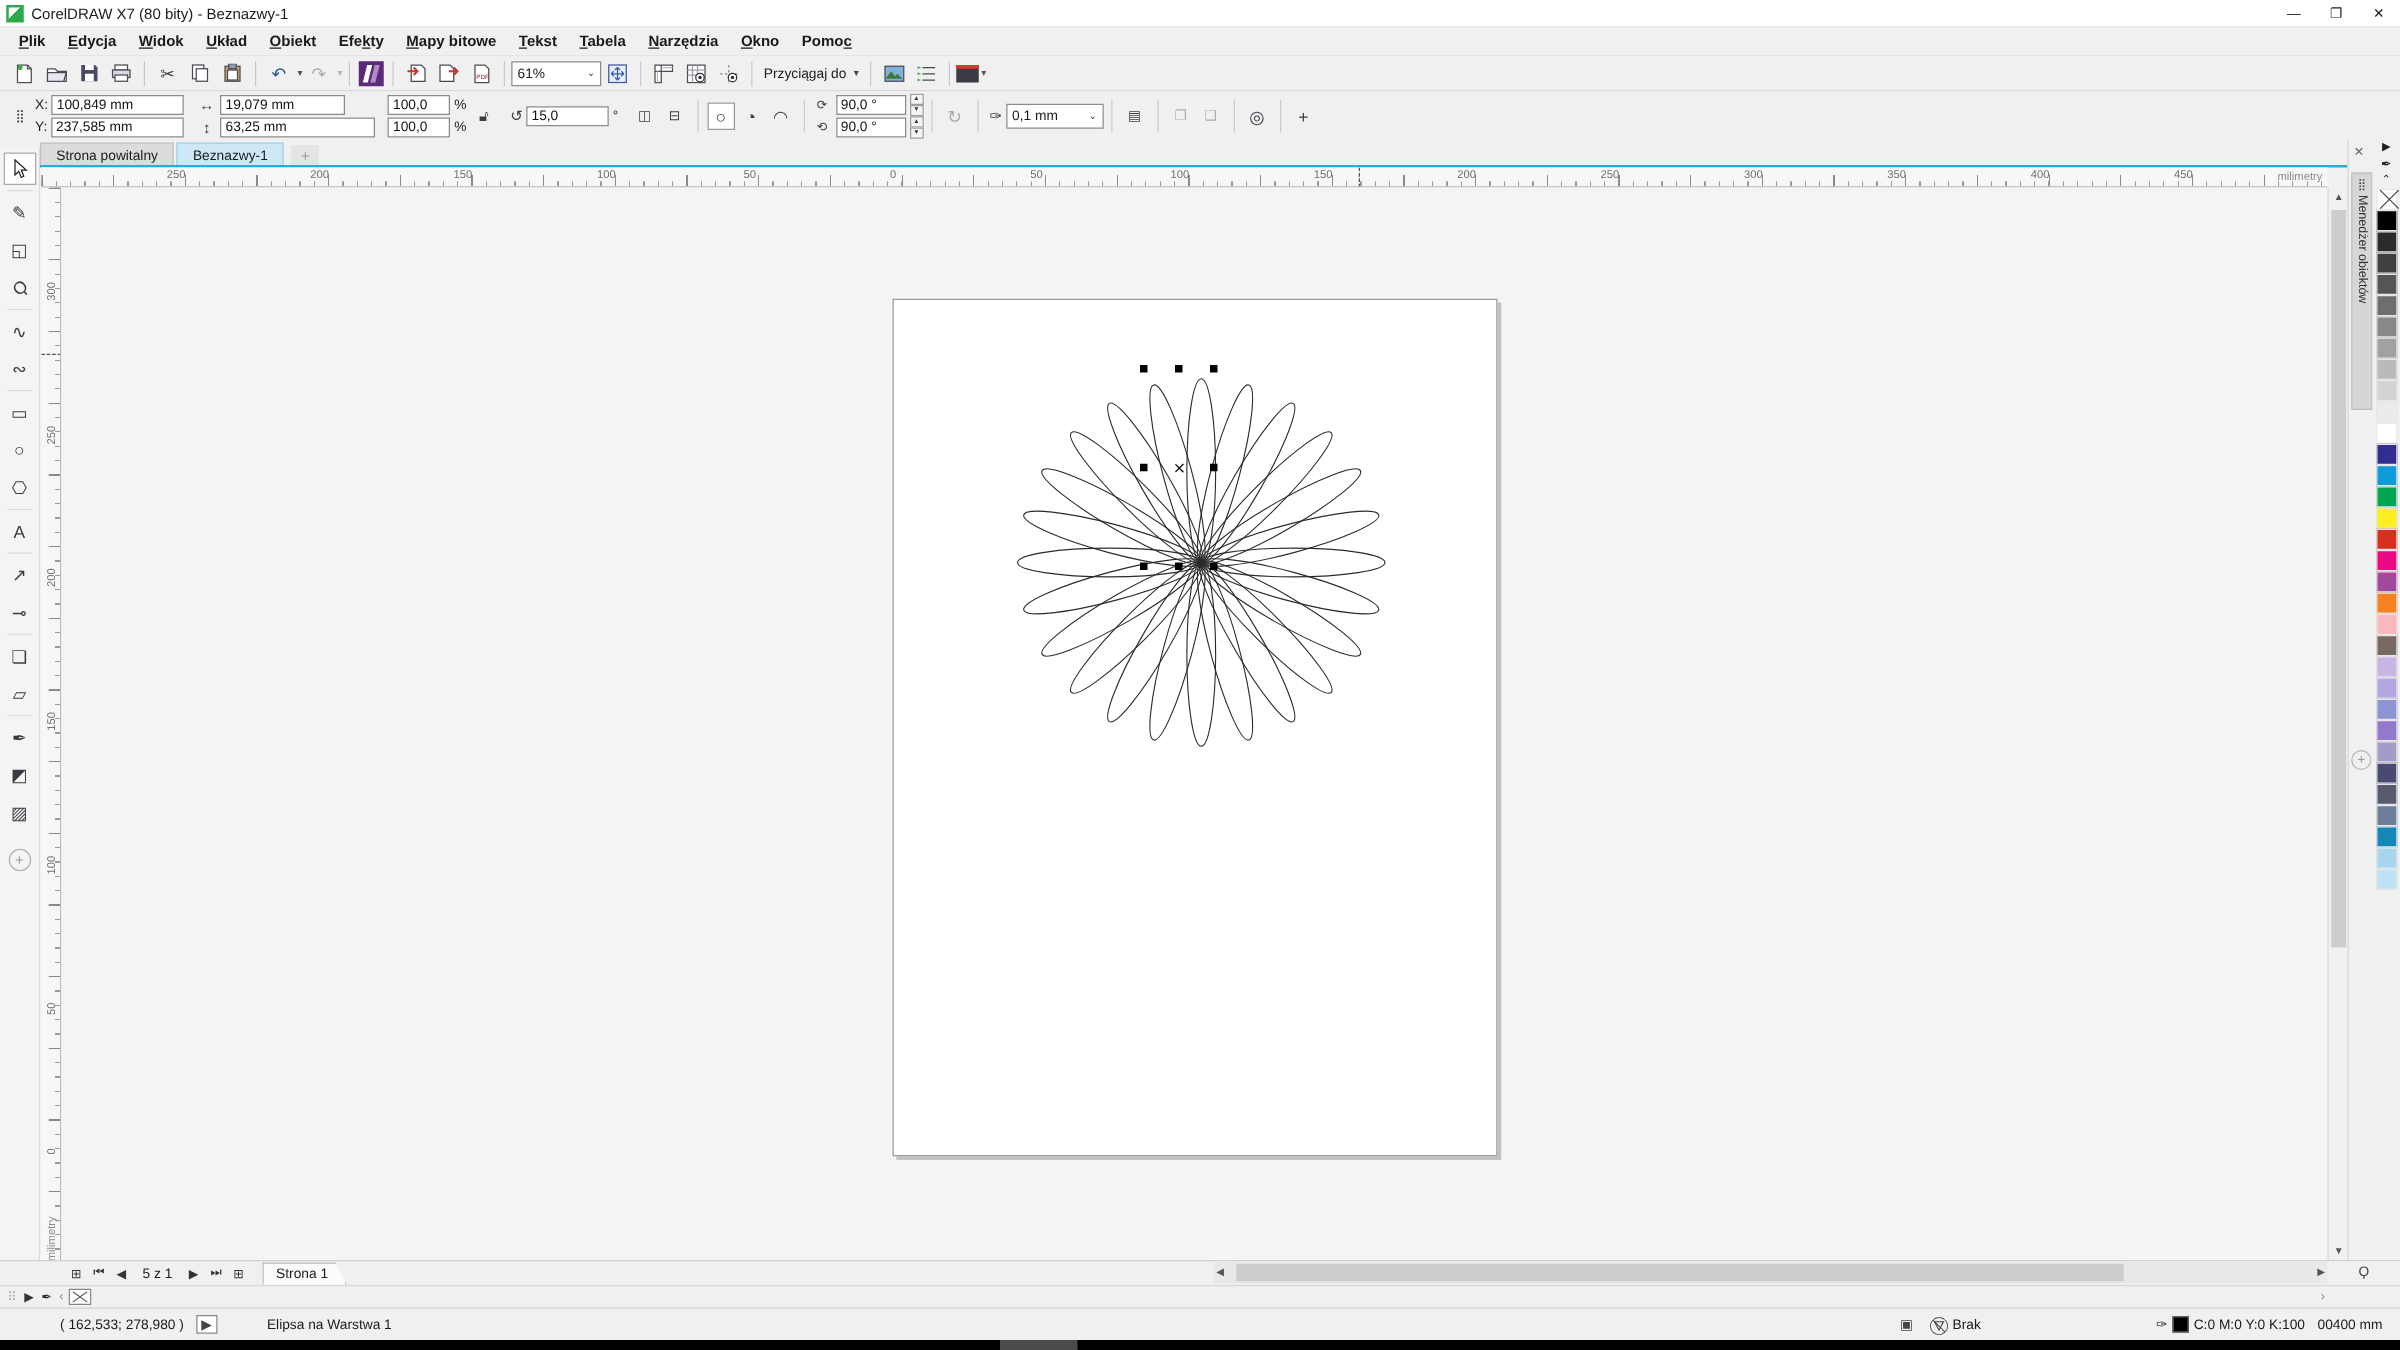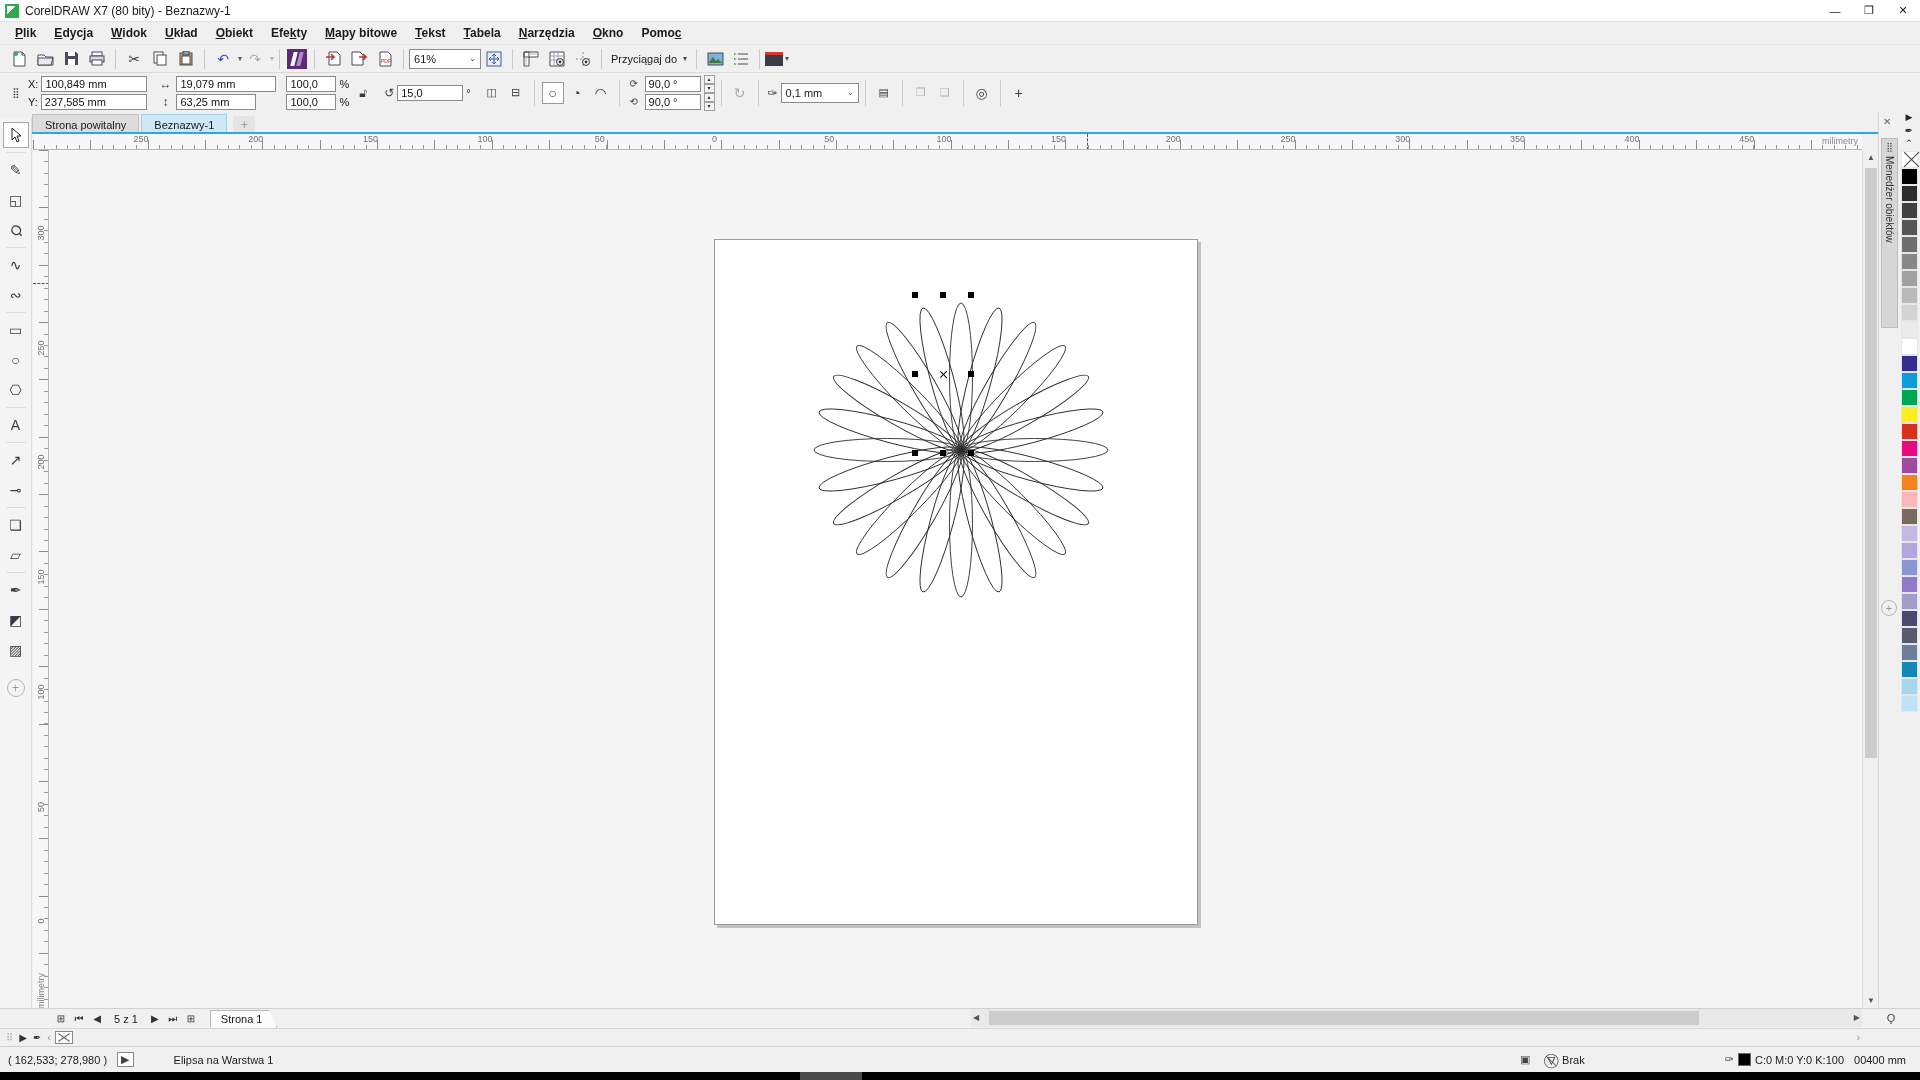--- a/index.html
+++ b/index.html
@@ -139,21 +139,21 @@
   #zoom-corner { position:absolute; left:1862px; top:1009px; width:58px; height:18px; display:flex; align-items:center; justify-content:center; gap:6px; color:#444; font-size:11px; background:#f0f0f0; }
 
   #docpal { position:absolute; left:0; top:1028px; width:1920px; height:18px; background:#f0f0f0;
     border-top:1px solid #d8d8d8; display:flex; align-items:center; font-size:10px; color:#333; }
   #docpal .hint { position:absolute; left:0; right:360px; text-align:center; font-style:italic; color:#a0a0a0; font-size:11px; }
   .mini-swatch { width:18px; height:13px; background:#fff; border:1px solid #888; position:relative; margin-left:4px; }
   .mini-swatch:before, .mini-swatch:after { content:""; position:absolute; left:1px; top:5px; width:14px; height:1px; background:#666; }
   .mini-swatch:before { transform:rotate(35deg);} .mini-swatch:after { transform:rotate(-35deg);}
 
   #statusbar { position:absolute; left:0; top:1046px; width:1920px; height:26px; background:#f0f0f0;
-    border-top:1px solid #d0d0d0; display:flex; align-items:center; font-size:11px; }
+    border-top:1px solid #d0d0d0; display:flex; align-items:center; font-size:11px;padding-left:40px; }
   .st-ic { color:#444; font-size:11px; }
   #st-swatch { width:13px; height:13px; background:#000; border:1px solid #666; margin:0 4px; }
   #taskbar { position:absolute; left:0; top:1072px; width:1920px; height:8px; background:#000; }
   #taskbar .seg { position:absolute; left:800px; width:62px; height:8px; background:#4a4a4a; }
 </style>
 </head>
 <body>
 
 <div id="titlebar">
   <div id="app-logo"></div>
@@ -317,21 +317,21 @@
       <input class="pb-input" style="width: 106px;" readonly="" value="237,585 mm">
     </div>
   </div>
   <div class="pb-col" style="margin-left:10px;">
     <div class="pb-row">
         <span class="pb-ic">↔</span>
       <input class="pb-input" style="width: 100px;" readonly="" value="19,079 mm">
       </div>
     <div class="pb-row">
         <span class="pb-ic">↕</span>
-      <input class="pb-input" style="width: 80px;" readonly="" value="63,25 mm">
+      <input class="pb-input" style="width: 124px;" readonly="" value="63,25 mm">
       </div>
   </div>
   <div class="pb-col" style="margin-left:10px;">
     <div class="pb-row">
         <input class="pb-input" style="width: 50px;" readonly="" value="100,0">
       <span>%</span>
       </div>
     <div class="pb-row">
         <input class="pb-input" style="width: 50px;" readonly="" value="100,0">
       <span>%</span>

